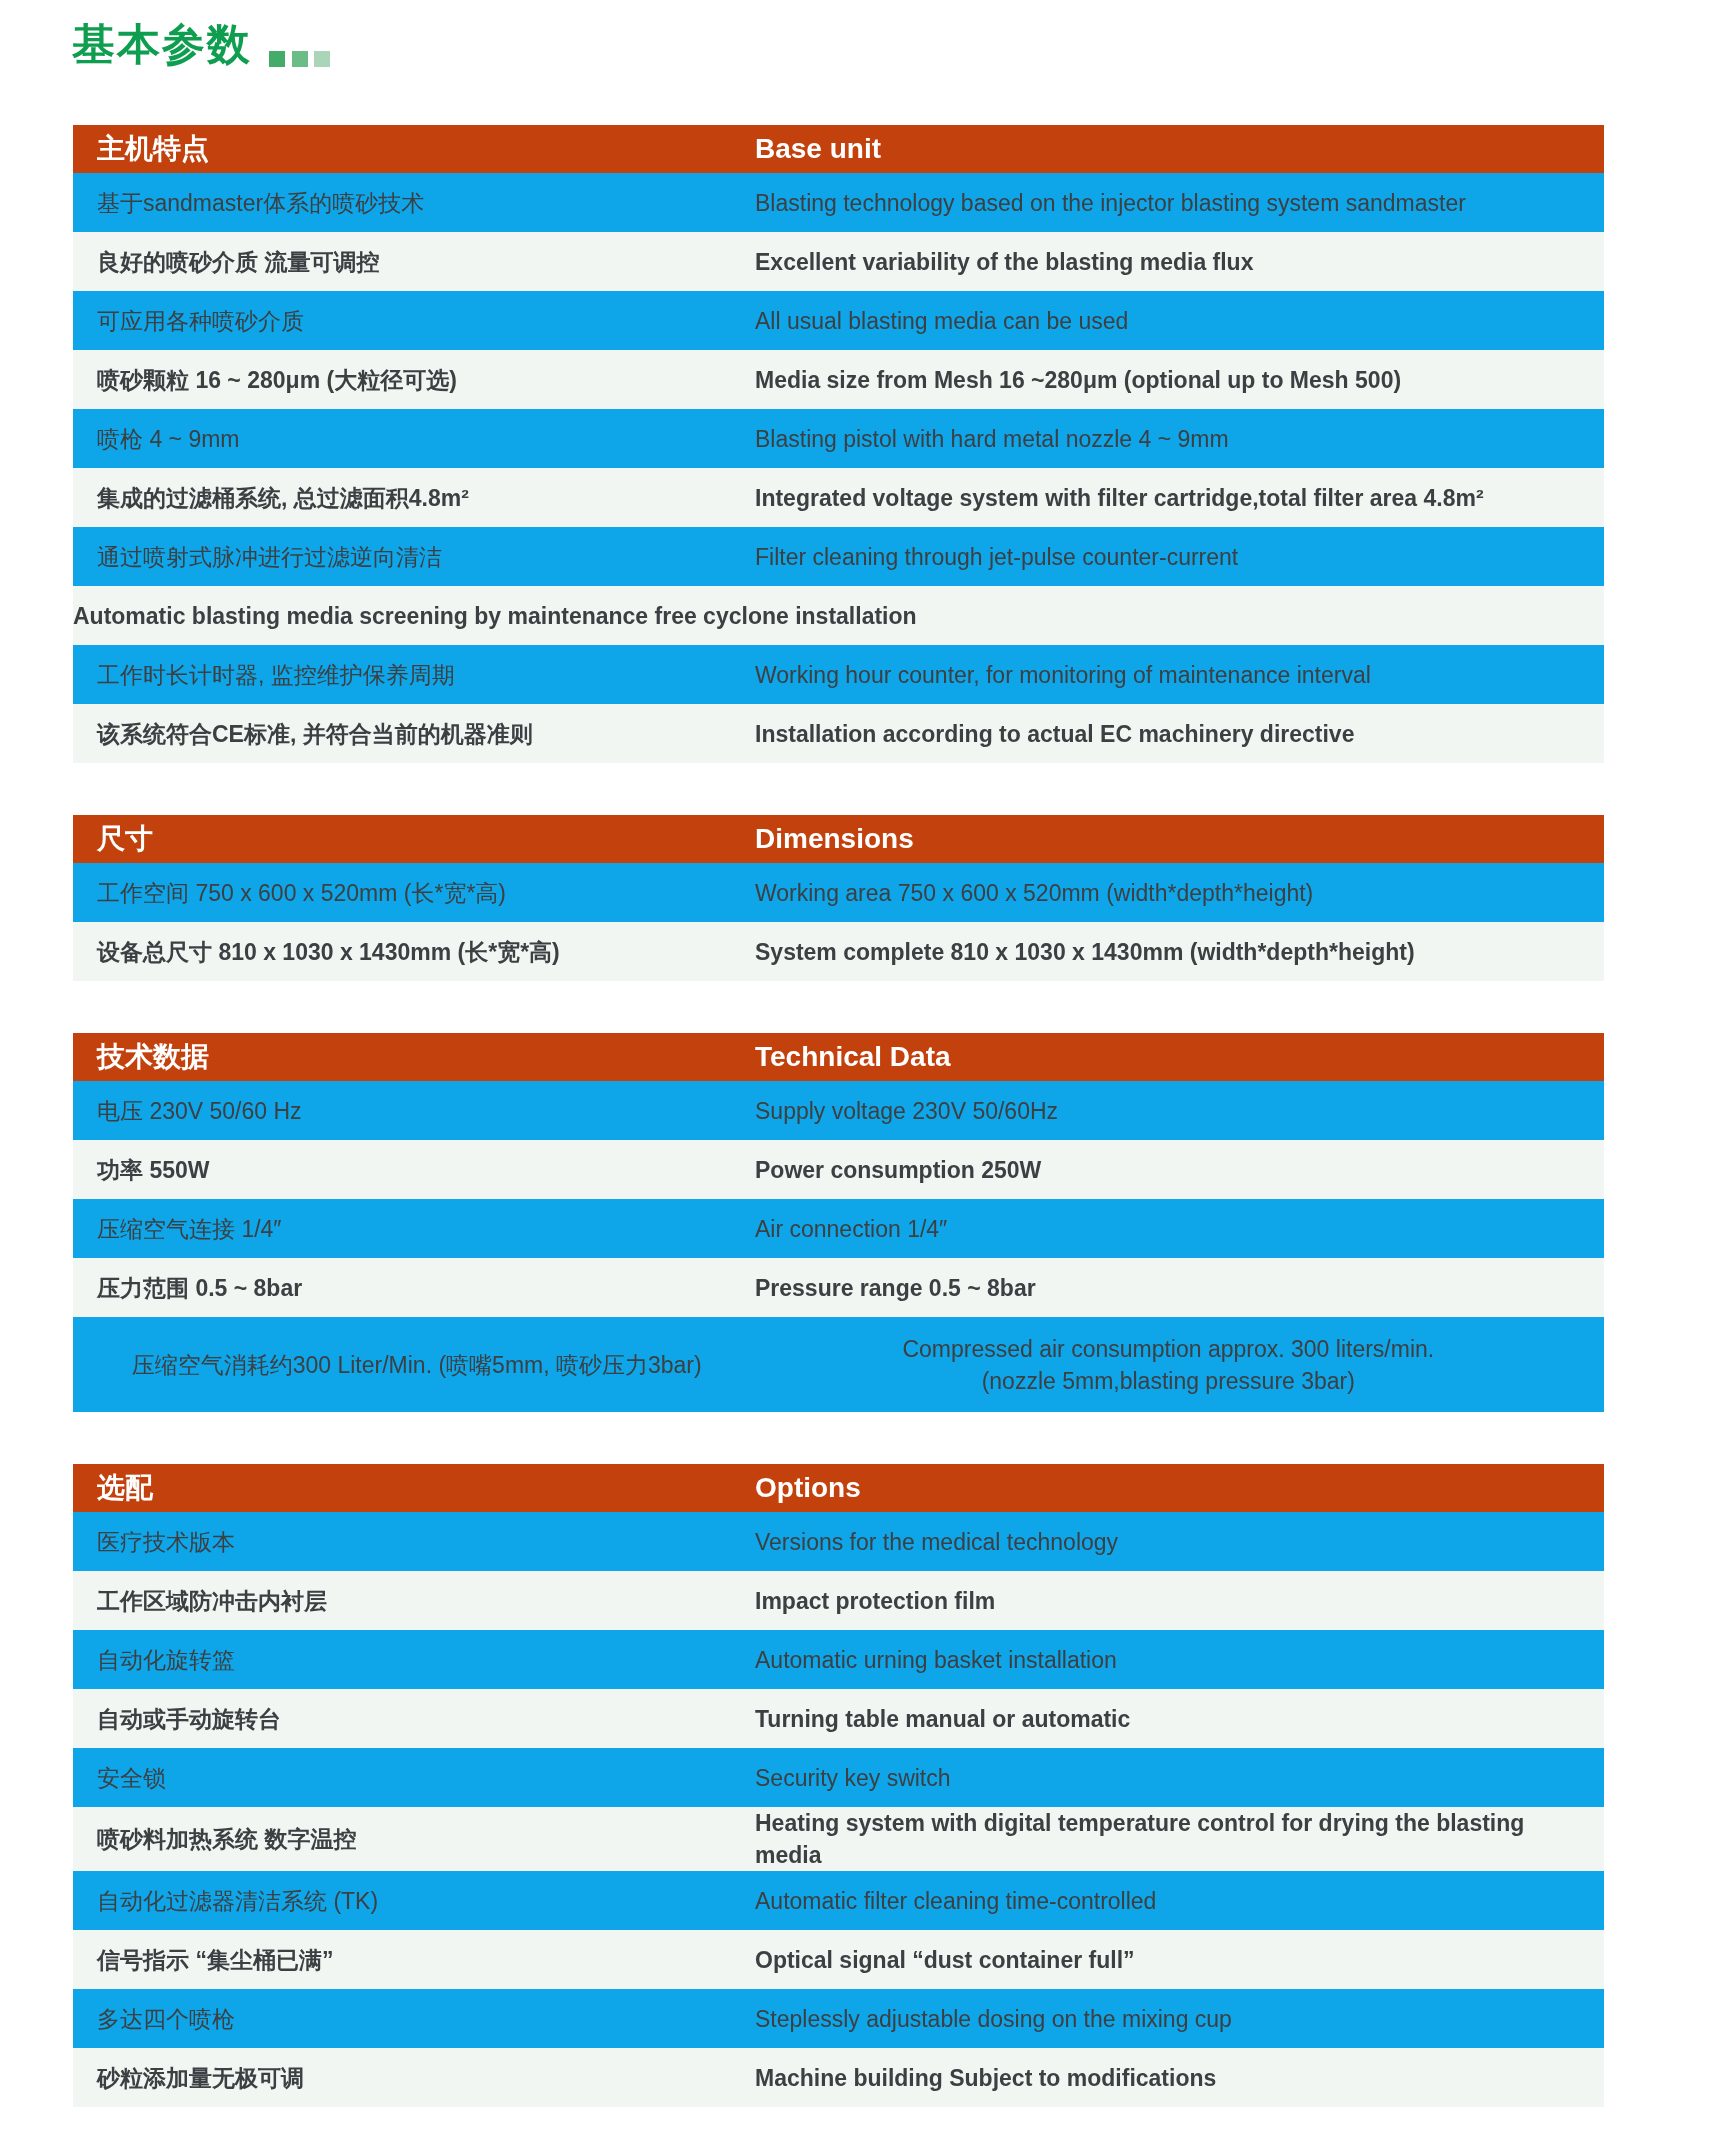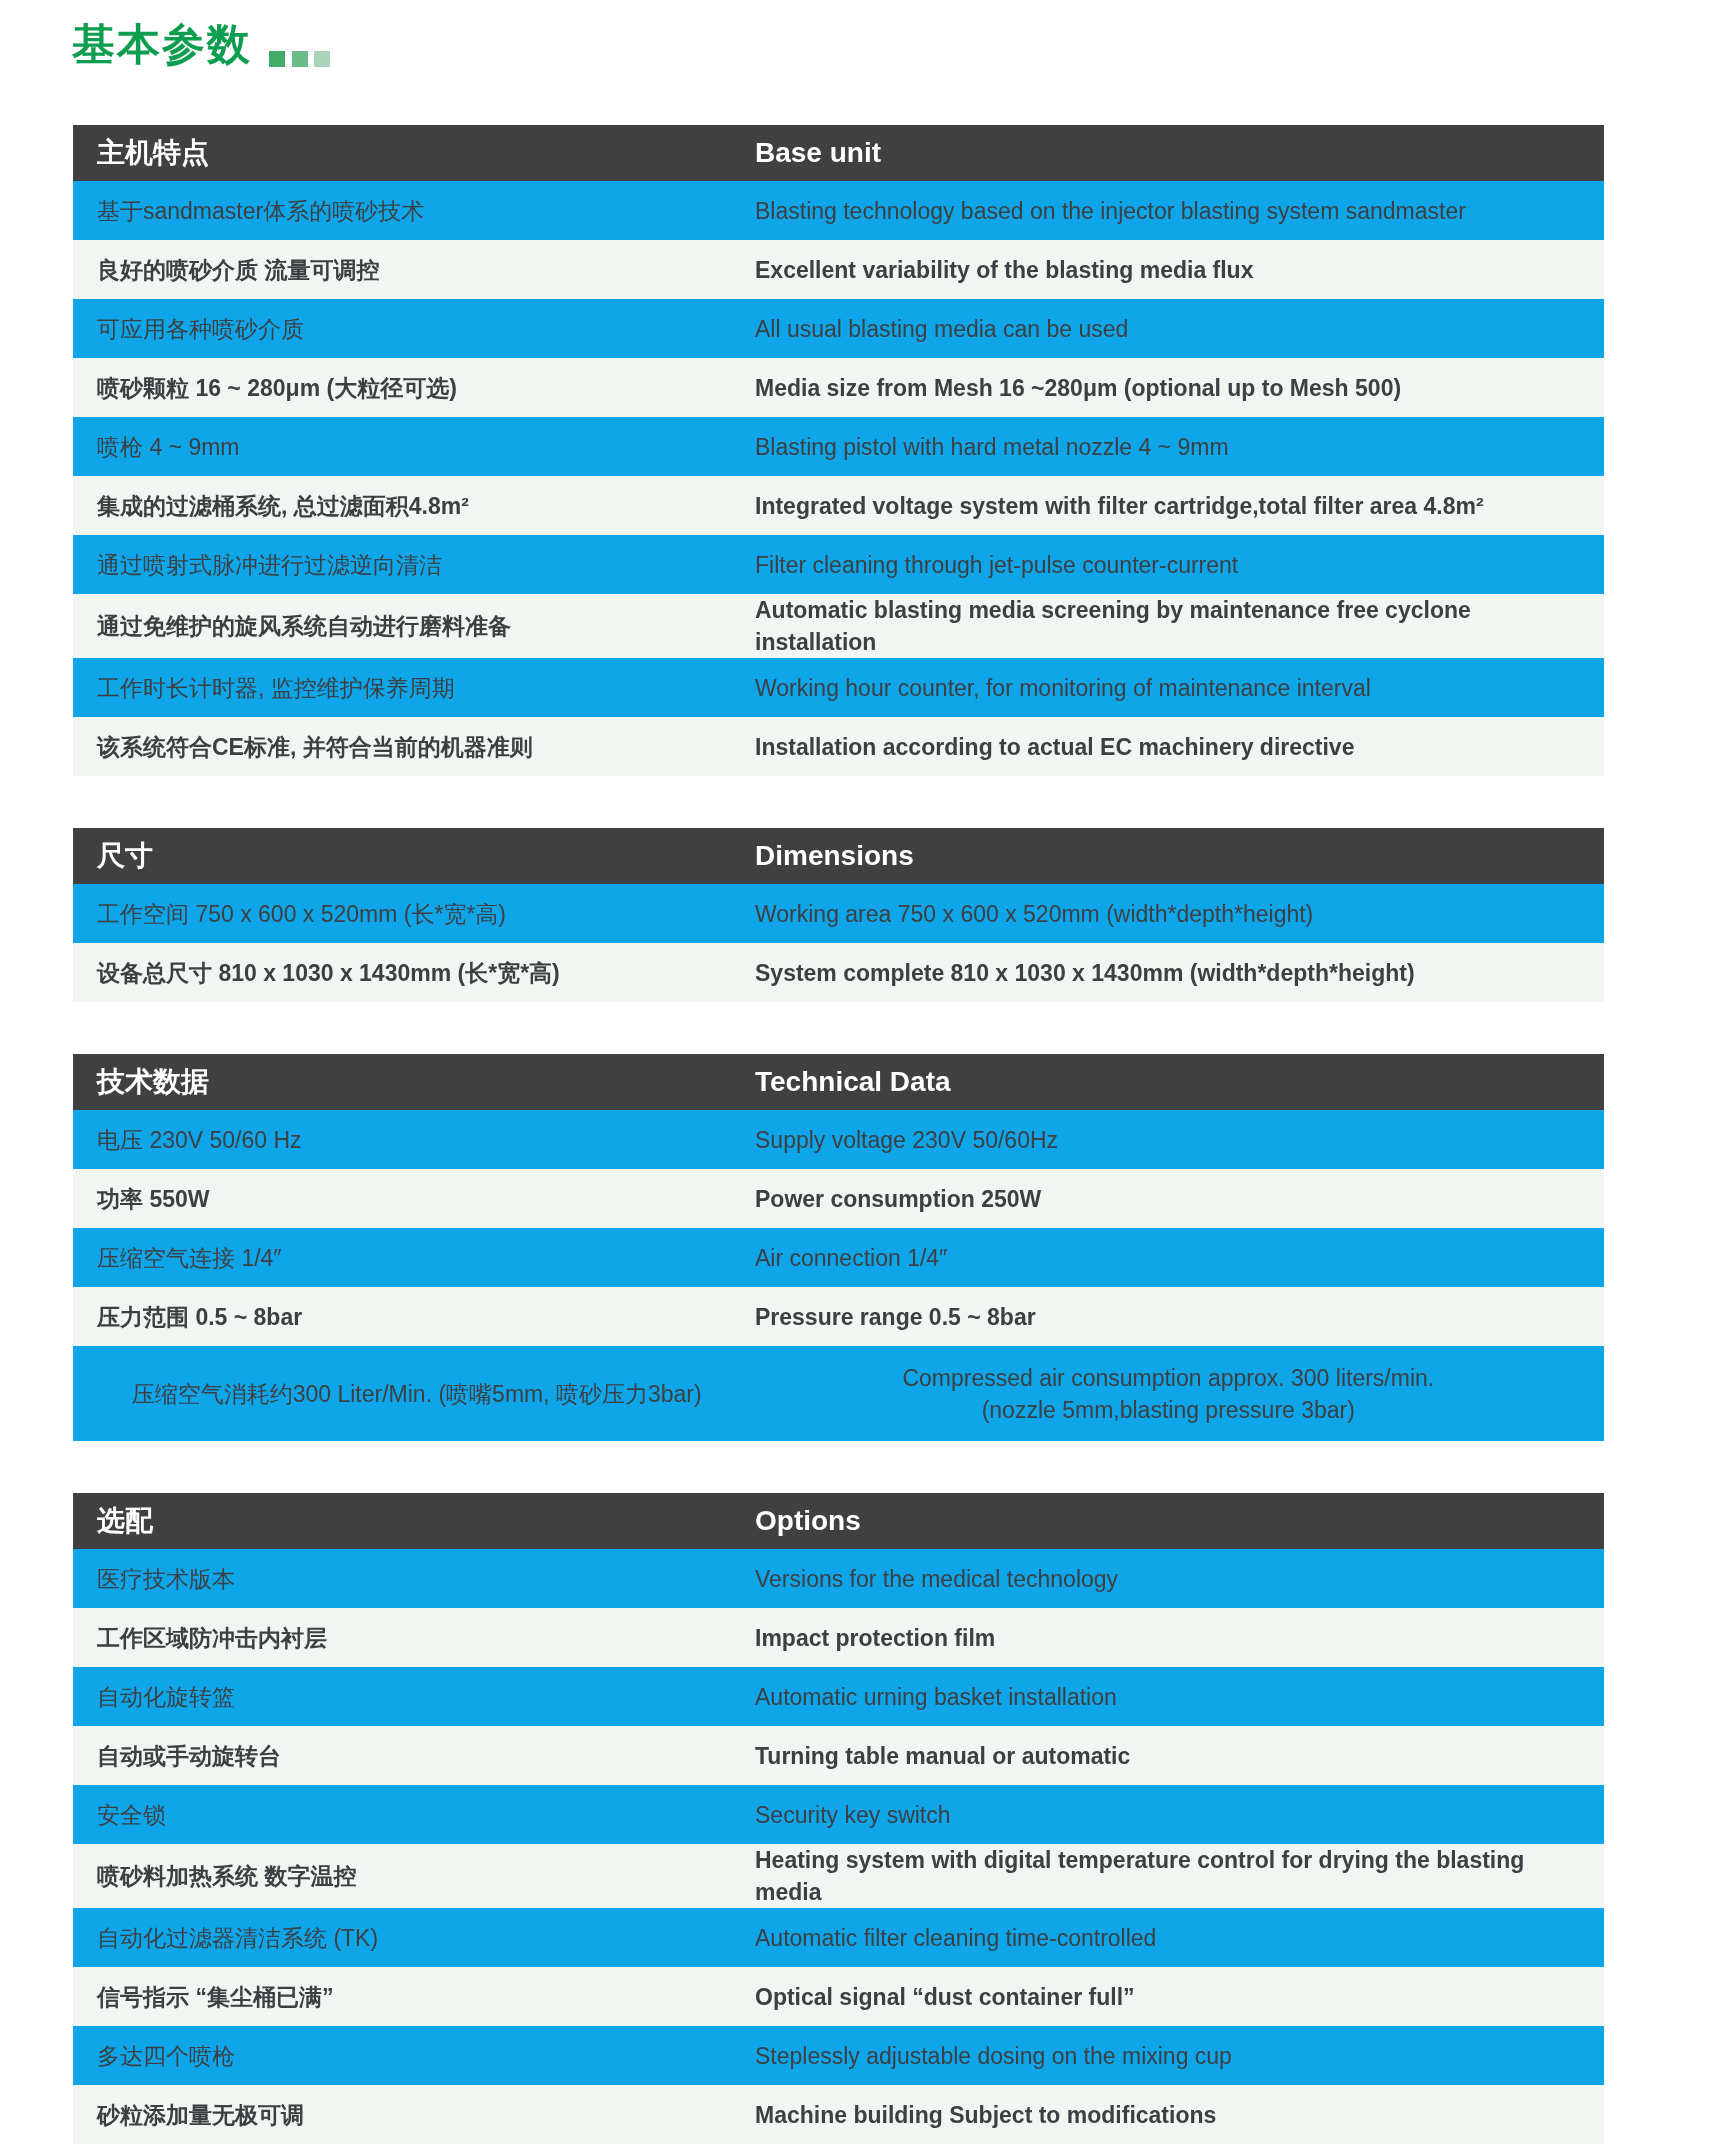--- a/index.html
+++ b/index.html
@@ -51,22 +51,22 @@
   }
   .spec-section {
     margin-top: 52px;
   }
   .spec-section:first-child {
     margin-top: 52px;
   }
   .sec-header {
     display: flex;
     align-items: center;
-    height: 56px;
-    background: #404040;
+    height: 48px;
+    background: #c2410c;
     color: #ffffff;
   }
   .sec-header .cell {
     font-size: 28px;
     font-weight: 700;
   }
   .spec-row {
     display: flex;
     align-items: center;
     min-height: 59px;
@@ -145,21 +145,20 @@
     <div class="cell cn">集成的过滤桶系统, 总过滤面积4.8m²</div>
     <div class="cell en">Integrated voltage system with filter cartridge,total filter area 4.8m²</div>
   </div>
 
   <div class="spec-row">
     <div class="cell cn">通过喷射式脉冲进行过滤逆向清洁</div>
     <div class="cell en">Filter cleaning through jet-pulse counter-current</div>
   </div>
 
   <div class="spec-row alt">
-    <div class="cell cn">通过免维护的旋风系统自动进行磨料准备</div>
     <div class="cell en">Automatic blasting media screening by maintenance free cyclone installation</div>
   </div>
 
   <div class="spec-row">
     <div class="cell cn">工作时长计时器, 监控维护保养周期</div>
     <div class="cell en">Working hour counter, for monitoring of maintenance interval</div>
   </div>
 
   <div class="spec-row alt">
     <div class="cell cn">该系统符合CE标准, 并符合当前的机器准则</div>

